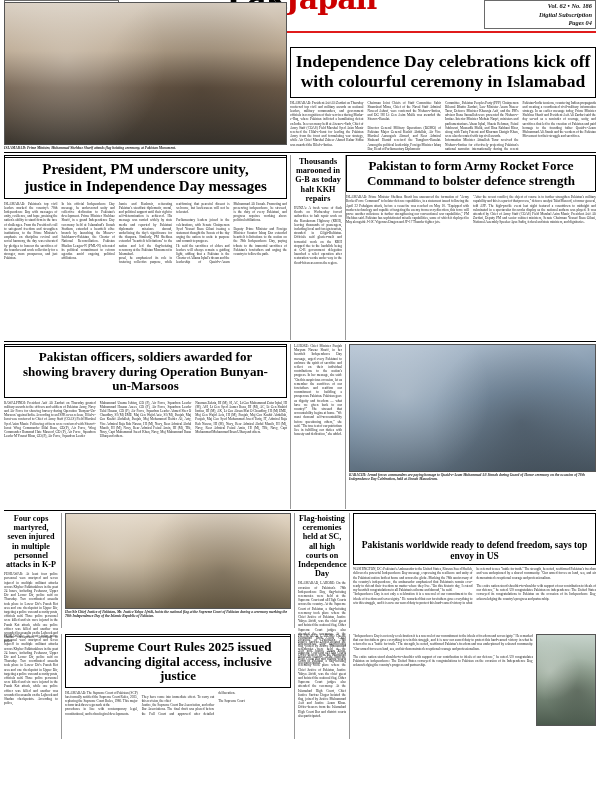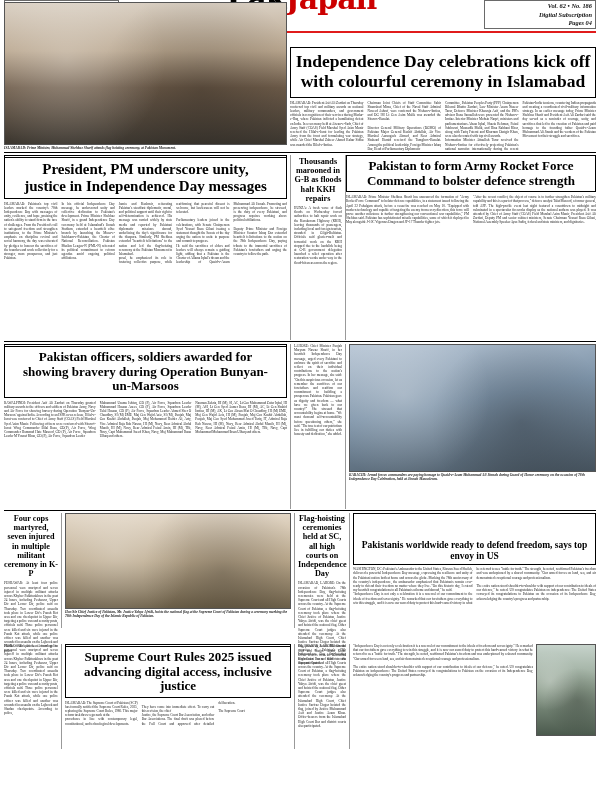--- a/index.html
+++ b/index.html
@@ -144,21 +144,21 @@
         <p class="body-text" style="white-space:pre-line">posal, he emphasized its role in fostering collective purpose, while reaffirming that peaceful dissent is welcome, but lawlessness will not be tolerated.
 
 Parliamentary leaders joined in the celebrations, with Senate Chairperson Syed Yousuf Raza Gilani issuing a statement thought the Senate of the day urging the nation to unite in purpose and commit to progress.</p>
         <p class="body-text" style="white-space:pre-line">He said the sacrifices of elders and leaders will always remain a guiding light, adding that a Pakistan is the Charter of Allama Iqbal's dream and the leadership of Quaid-e-Azam Muhammad Ali Jinnah. Promoting and preserving independence, he stressed, is the duty of every Pakistani, and progress requires working above political affiliations.
 
 Deputy Prime Minister and Foreign Minister Senator Ishaq Dar extended heartfelt felicitations to the nation on the 78th Independence Day, paying tribute to the immortal sacrifices of Pakistan's forefathers and urging the country to follow the path.</p>
       </div>
     </div>
 
     <div class="vrule" style="width:52px;padding-left:3px">
-      <div class="headline h-xs" style="padding:2px 0 3px">Thousands marooned in G-B as floods halt KKH repairs</div>
+      <div class="headline h-xs" style="padding:2px 0 3px">Thousands marooned in G-B as today halt KKH repairs</div>
       <p class="body-text">HUNZA: A fresh wave of flash floods on Wednesday forced authorities to halt repair work on the Karakoram Highway (KKH), leaving thousands of passengers, including local and foreign tourists, stranded in Gilgit-Baltistan. Officials said glacier-melt and torrential work on the KKH stopped due to the landslide being at G-B government delegation launched a relief operation after restoration works under way in the flood-hit areas across the region.</p>
     </div>
 
     <div class="vrule" style="flex:1;padding-left:0">
       <div class="hl-box" style="padding:3px 2px">
         <div class="headline h-md">Pakistan to form Army Rocket Force Command to bolster defence strength</div>
       </div>
       <div class="cols2" style="margin-top:3px;height:120px;overflow:hidden">
         <p class="body-text">ISLAMABAD: Prime Minister Shehbaz Sharif has announced the formation of "Army Rocket Force Command" to bolster defence capabilities, in a statement issued following the April 22 Pahalgam attack, before a ceasefire was reached on May 10. "Equipped with modern technology and capable of targeting the enemy from every direction, this force will prove another milestone in further strengthening our conventional war capabilities," PM Shehbaz said. Pakistan has sophisticated missile capabilities, some of which it deployed in May alongside J-10C Vigorous Dragon and JF-17 Thunder fighter jets.</p>
         <p class="body-text">"After the recent conflict, the object of course is to further strengthen Pakistan's military capability and this is a part of that process," defence analyst Talat Masood, a former general, told AFP. The high-profile event last night featured a countdown to midnight and culminated in a spectacular fireworks display as the national anthem was played. It was attended by Chief of Army Staff (COAS) Field Marshal Asim Munir, President Asif Ali Zardari, Deputy PM and senior cabinet ministers, Senate Chairman Yousuf Raza Gilani, National Assembly Speaker Ayaz Sadiq, federal and state ministers, and dignitaries.</p>
@@ -189,21 +189,21 @@
       <div class="photo p3" style="height:128px;border:1px solid #555"></div>
       <div class="caption">KARACHI: Armed forces commanders are paying homage to Quaid-e-Azam Muhammad Ali Jinnah during Guard of Honor ceremony on the occasion of 78th Independence Day Celebration, held at Jinnah Mausoleum.</div>
     </div>
   </div>
 
   <div class="thin-rule"></div>
 
   <div class="flexrow" style="height:115px">
 
     <div style="width:54px">
-      <div class="headline h-xs" style="padding:1px 0 3px">Four cops martyred, seven injured in multiple militant ceremony in K-P</div>
+      <div class="headline h-xs" style="padding:1px 0 3px">Four cops martyred, seven injured in multiple personnel attacks in K-P</div>
       <p class="body-text">PESHAWAR: At least four police personnel were martyred and seven injured in multiple militant attacks across Khyber Pakhtunkhwa in the past 24 hours, including Peshawar, Upper Dir and Lower Dir, police said on Thursday. Two coordinated assaults took place in Lower Dir's Panah Kot area and one checkpoint in Upper Dir, targeting a police van and security posts, officials said. Three police personnel were killed and six were injured in the Panah Kot attack, while one police officer was killed and another was wounded in assaults on the Lajbook and Shadan checkpoints. According to police,</p>
     </div>
 
     <div class="vrule" style="width:230px;padding-left:3px">
       <div class="photo p6" style="height:96px;border:1px solid #555"></div>
       <div class="caption">Hon'ble Chief Justice of Pakistan, Mr. Justice Yahya Afridi, hoists the national flag at the Supreme Court of Pakistan during a ceremony marking the 78th Independence Day of the Islamic Republic of Pakistan.</div>
     </div>
 
     <div class="vrule" style="width:52px;padding-left:3px">
       <div class="headline h-xs" style="padding:1px 0 3px">Flag-hoisting ceremonies held at SC, all high courts on Independence Day</div>
@@ -216,21 +216,21 @@
       </div>
       <div class="cols2" style="margin-top:2px;height:68px;overflow:hidden">
         <p class="body-text">WASHINGTON, DC: Pakistan's Ambassador to the United States, Rizwan Saeed Sheikh, delivered a powerful Independence Day message, expressing the resilience and unity of the Pakistani nation both at home and across the globe. Marking the 78th anniversary of the country's independence, the ambassador emphasized that Pakistanis remain ever-ready to defend their freedom no matter where they live. "On this historic day, I extend my heartfelt congratulations to all Pakistanis at home and abroad," he said.</p>
         <p class="body-text" style="white-space:pre-line">"Independence Day is not only a celebration it is a renewal of our commitment to the ideals of freedom and sovereignty." He remarked that our forefathers gave everything to win this struggle, and it is now our sacred duty to protect this hard-earned victory in what he referred to as a "battle for truth." The strength, he noted, reaffirmed Pakistan's freedom and was underpinned by a shared community. "Our armed forces on land, sea, and air demonstrated exceptional courage and professionalism.
 
 The entire nation stood shoulder-to-shoulder with support of our contribution to ideals of our defence," he noted. US congratulates Pakistan on independence: The United States conveyed its congratulations to Pakistan on the occasion of its Independence Day, acknowledging the country's progress and partnership.</p>
       </div>
     </div>
   </div>
 
-  <div class="flexrow" style="height:105px;margin-top:16px">
+  <div class="flexrow" style="height:105px;margin-top:6px">
 
     <div style="width:54px">
       <p class="body-text">PESHAWAR: At least four police personnel were martyred and seven injured in multiple militant attacks across Khyber Pakhtunkhwa in the past 24 hours, including Peshawar, Upper Dir and Lower Dir, police said on Thursday. Two coordinated assaults took place in Lower Dir's Panah Kot area and one checkpoint in Upper Dir, targeting a police van and security posts, officials said. Three police personnel were killed and six were injured in the Panah Kot attack, while one police officer was killed and another was wounded in assaults on the Lajbook and Shadan checkpoints. According to police,</p>
     </div>
 
     <div class="vrule" style="width:230px;padding-left:3px">
       <div class="hl-box dbl" style="padding:3px 2px">
         <div class="headline h-md">Supreme Court Rules 2025 issued advancing digital access, inclusive justice</div>
       </div>
       <div class="cols3" style="margin-top:3px;height:48px;overflow:hidden">

